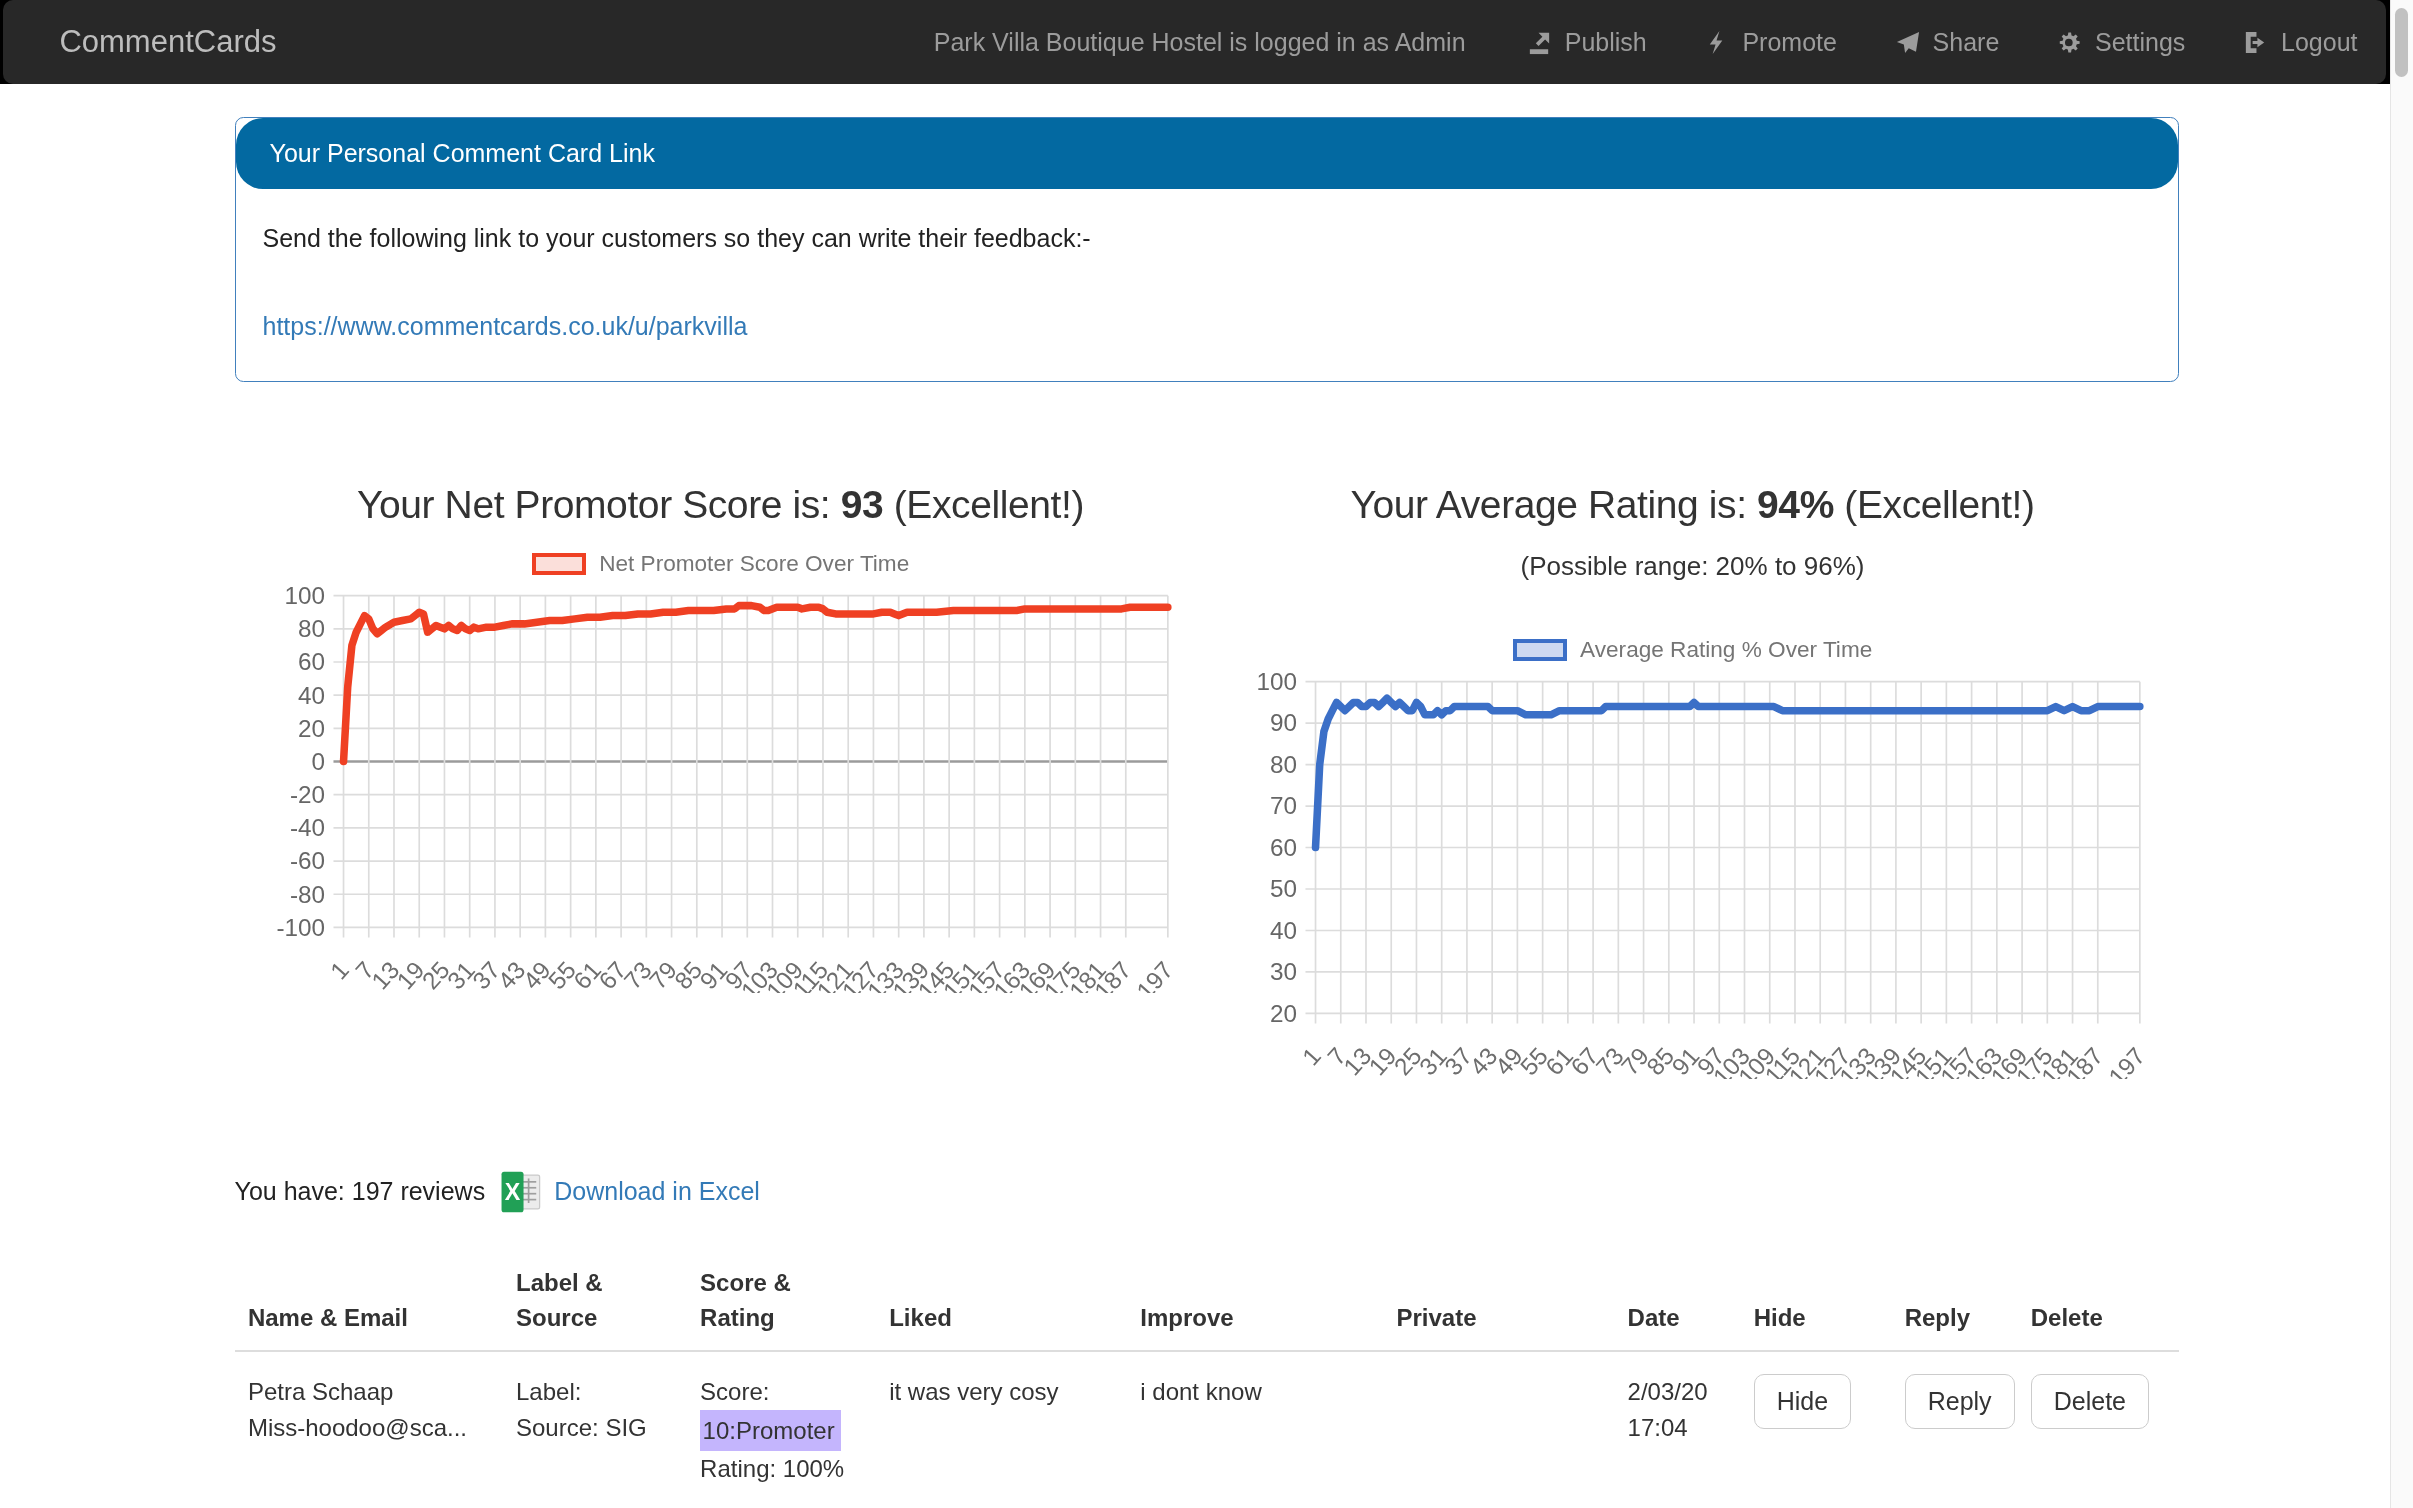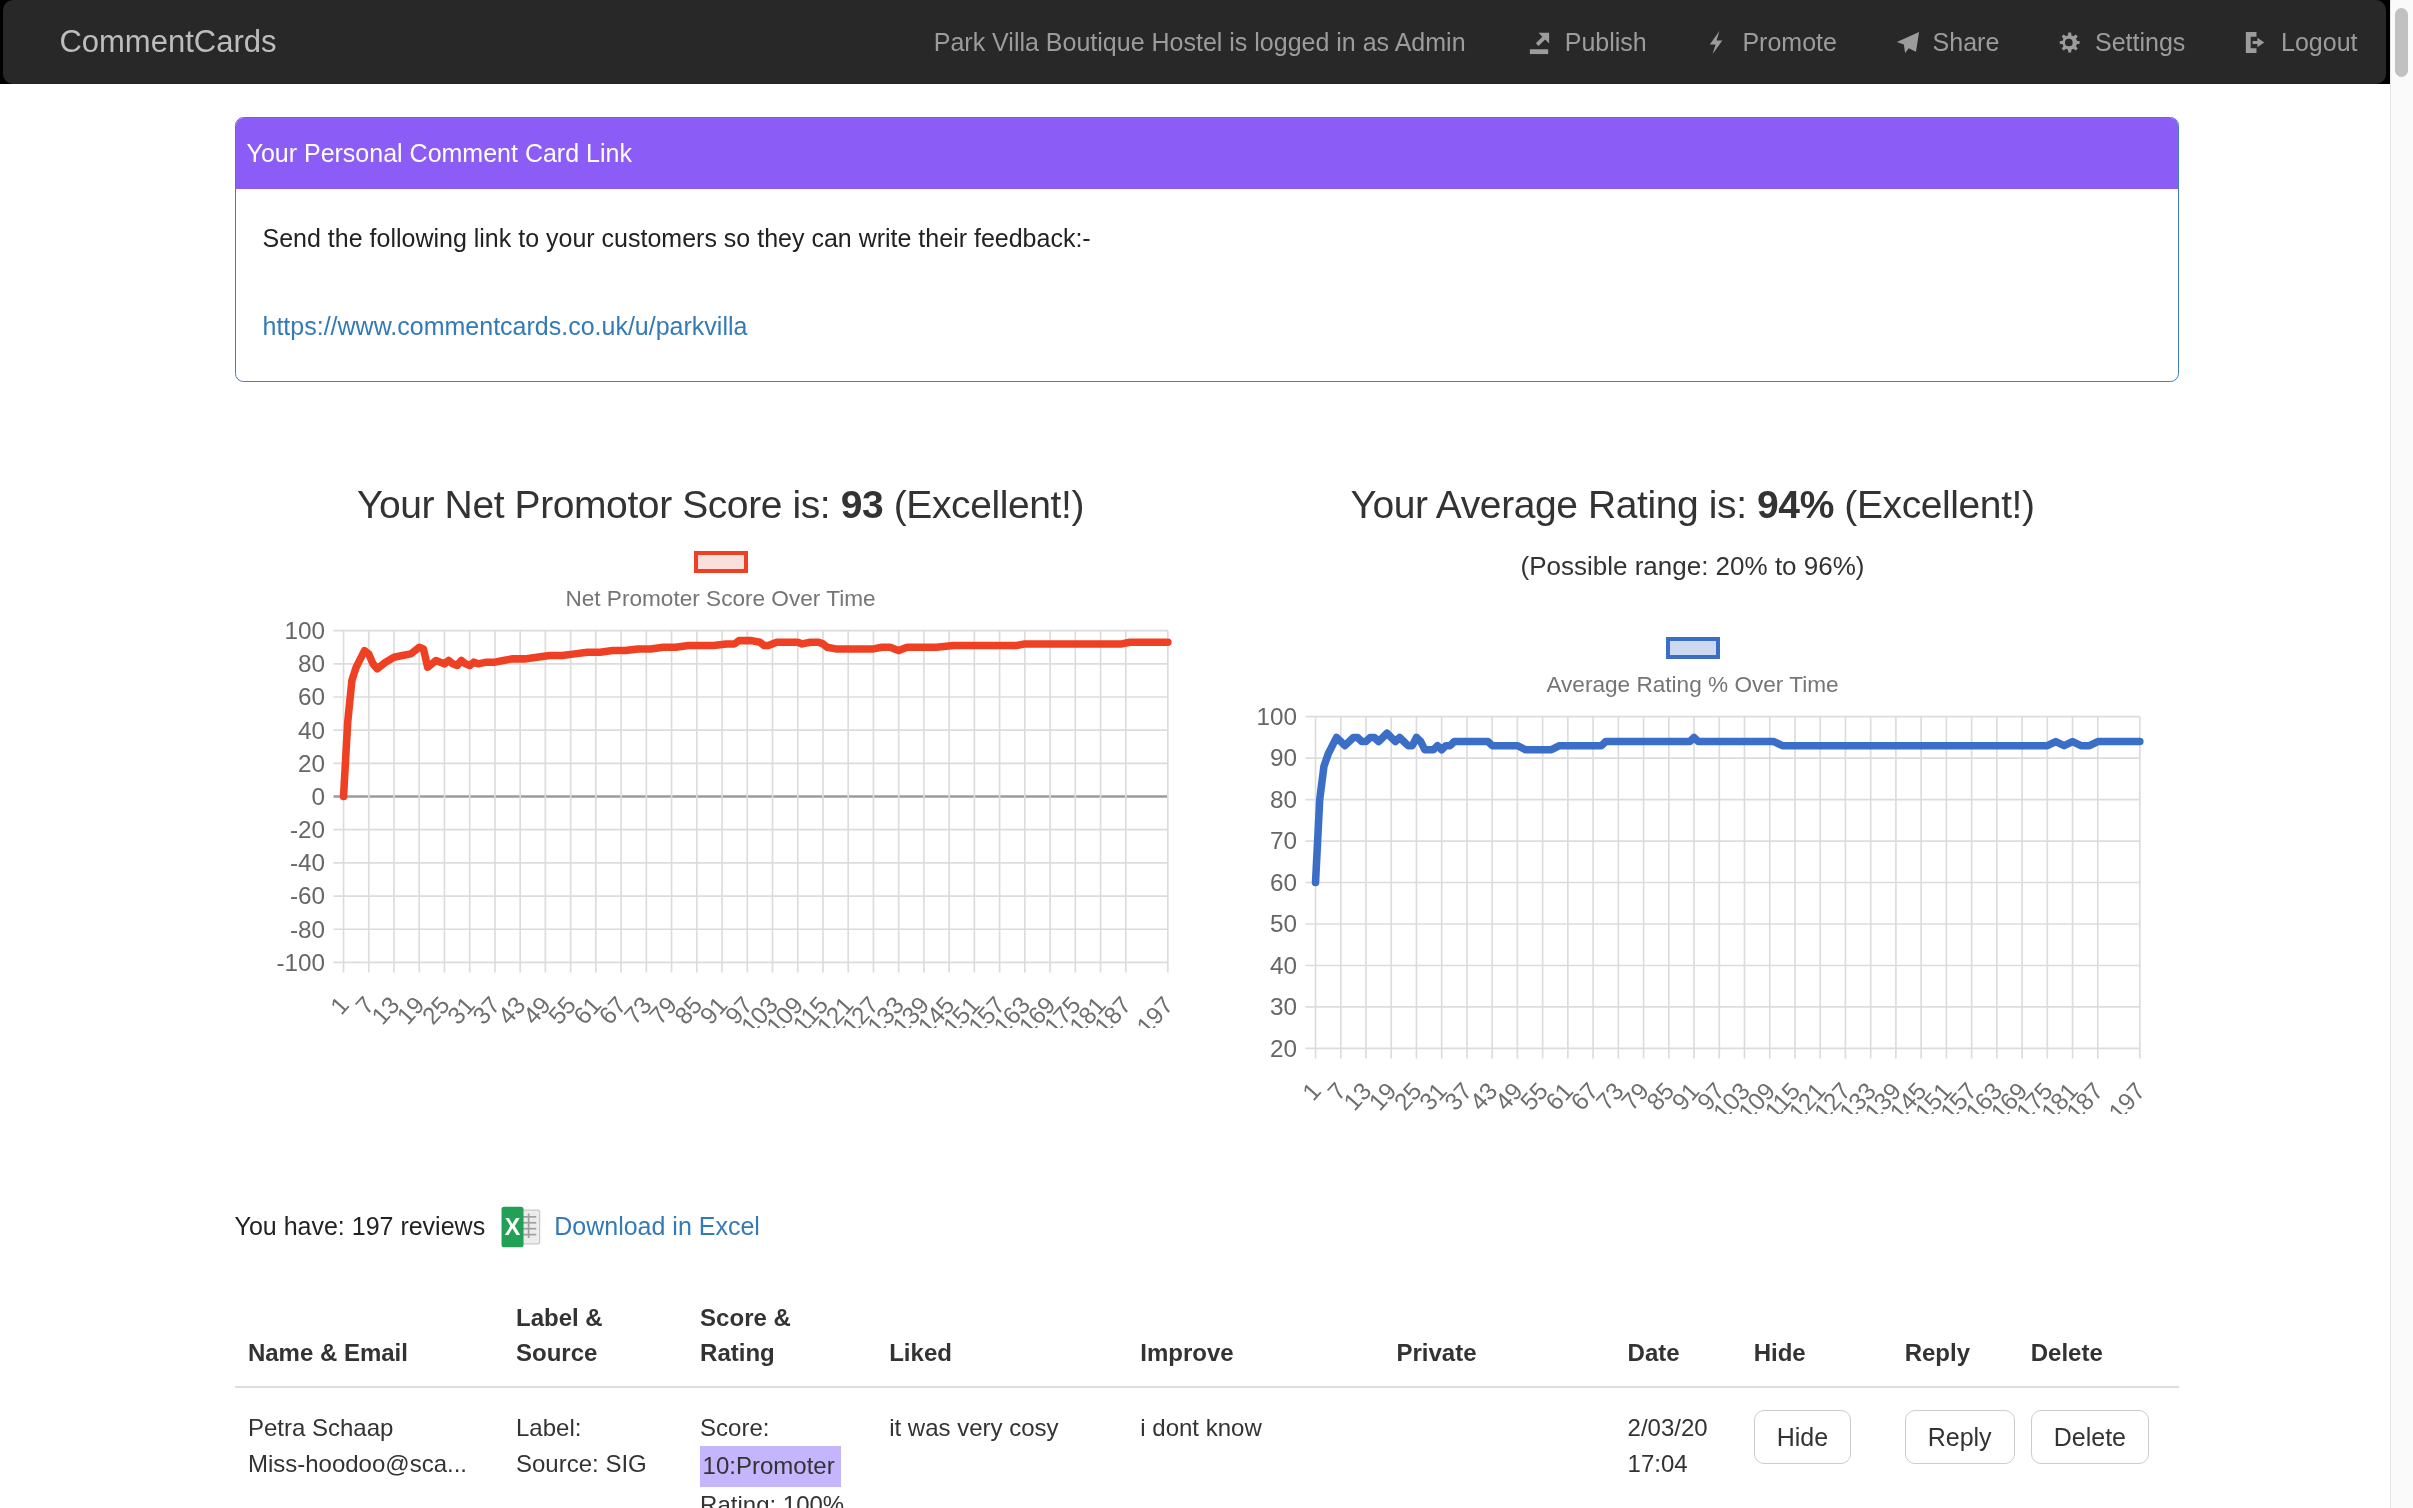--- a/index.html
+++ b/index.html
@@ -38,32 +38,32 @@
   .scroll-thumb {
     position: absolute; top: 7.5px; left: 4.2px; width: 13.4px; height: 69px;
     background: #c1c1c1; border-radius: 7.5px;
   }
 
   
   .container { width: 1944px; margin: 0 auto; padding-top: 117px; }
 
   
   .panel { border: 1.7px solid #4180bd; border-radius: 8.4px; overflow: hidden; }
-  .panel-heading { background: #8b5cf6; color: #fff; padding: 21px 11px; font-size: 25px; }
+  .panel-heading { background: #0369a1; color: #fff; padding: 21px 34px; font-size: 25px; border-radius: 27px; }
   .panel-body { padding: 35px 27px 40px; font-size: 25px; color: #222; }
   .panel-body p { margin: 0 0 59px; }
   .panel-link { display: inline-block; color: #337ab7; text-decoration: none; font-size: 25px; }
 
   
   .charts { display: flex; margin-top: 101px; }
   .chart-col { width: 972px; }
   .chart-title { font-size: 39px; font-weight: 400; color: #333; text-align: center; margin: 0 0 23.5px; letter-spacing: -0.4px; }
   .chart-title strong { font-weight: 700; }
   .chart-sub { font-size: 26px; color: #333; text-align: center; margin: 0 0 55px; }
-  .legend { display: flex; justify-content: center; align-items: center; gap: 13.4px; margin-bottom: 5px; flex-direction: column; }
+  .legend { display: flex; justify-content: center; align-items: center; gap: 13.4px; margin-bottom: 5px; }
   .legend-box { width: 54px; height: 22px; border: 4.2px solid #888; background: #eee; flex: none; }
   .legend-label { font-size: 22.6px; color: #757575; }
   .chart-svg-mount svg { display: block; margin: 0 auto; }
   .chart-svg-mount text { font-family: "Liberation Sans", sans-serif; }
 
   
   .reviews-line { display: flex; align-items: center; margin-top: 91px; font-size: 25px; color: #222; }
   .excel-icon { width: 44px; height: 44px; margin: 0 11.7px 0 13.4px; flex: none; }
   .download-link { color: #337ab7; text-decoration: none; }
 

